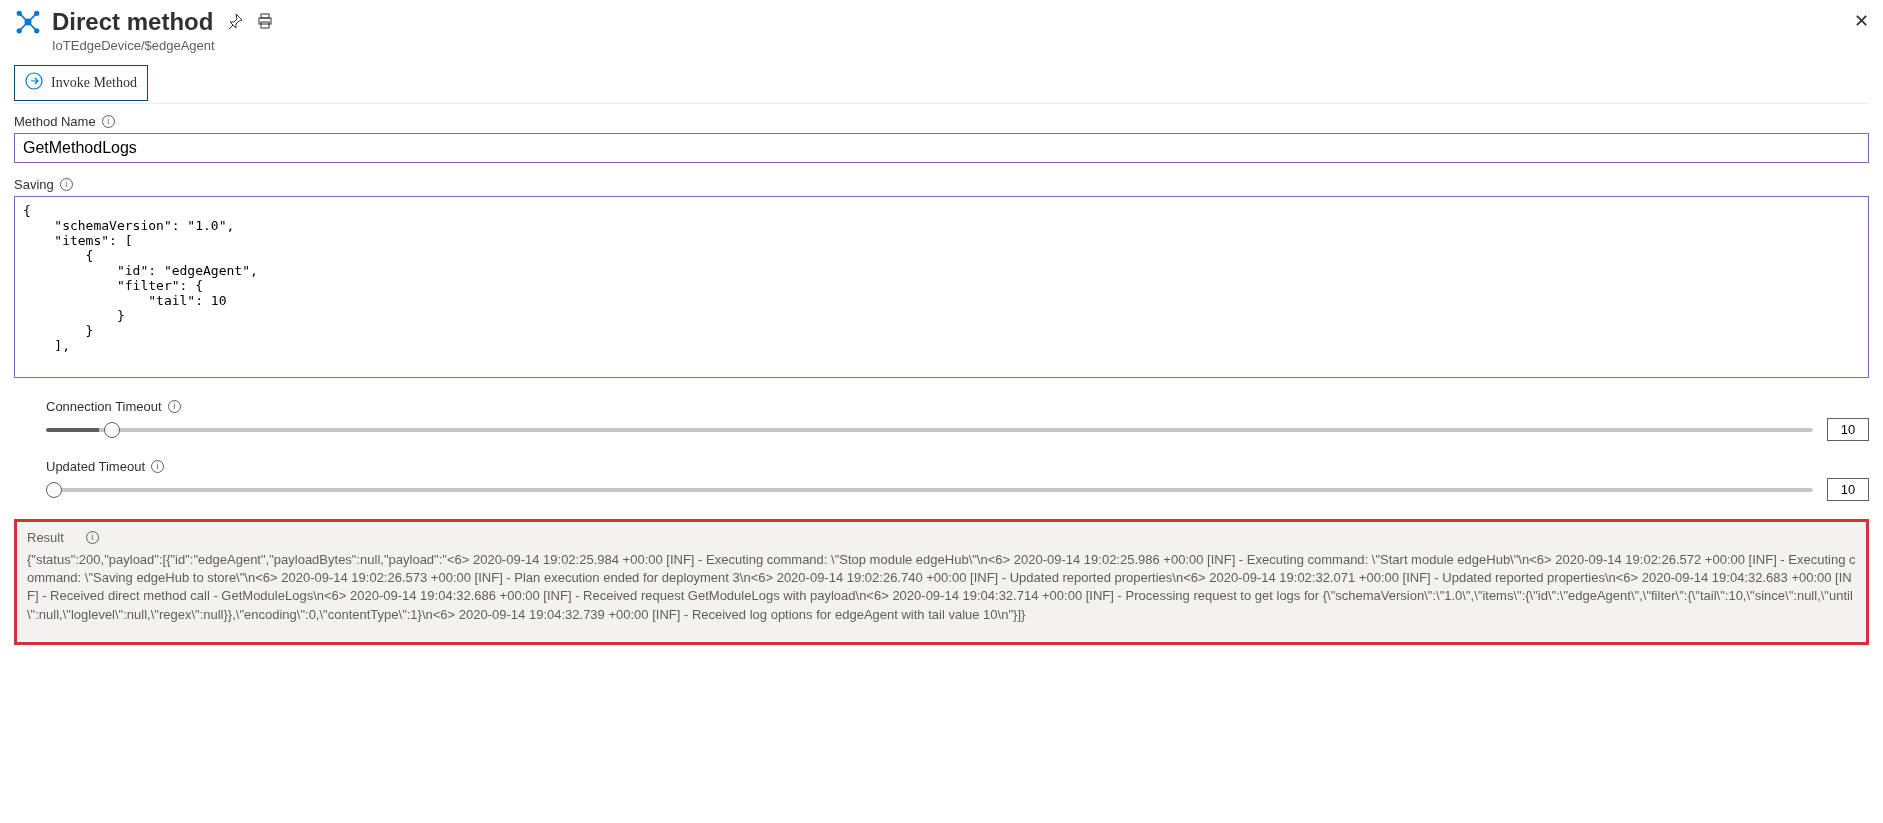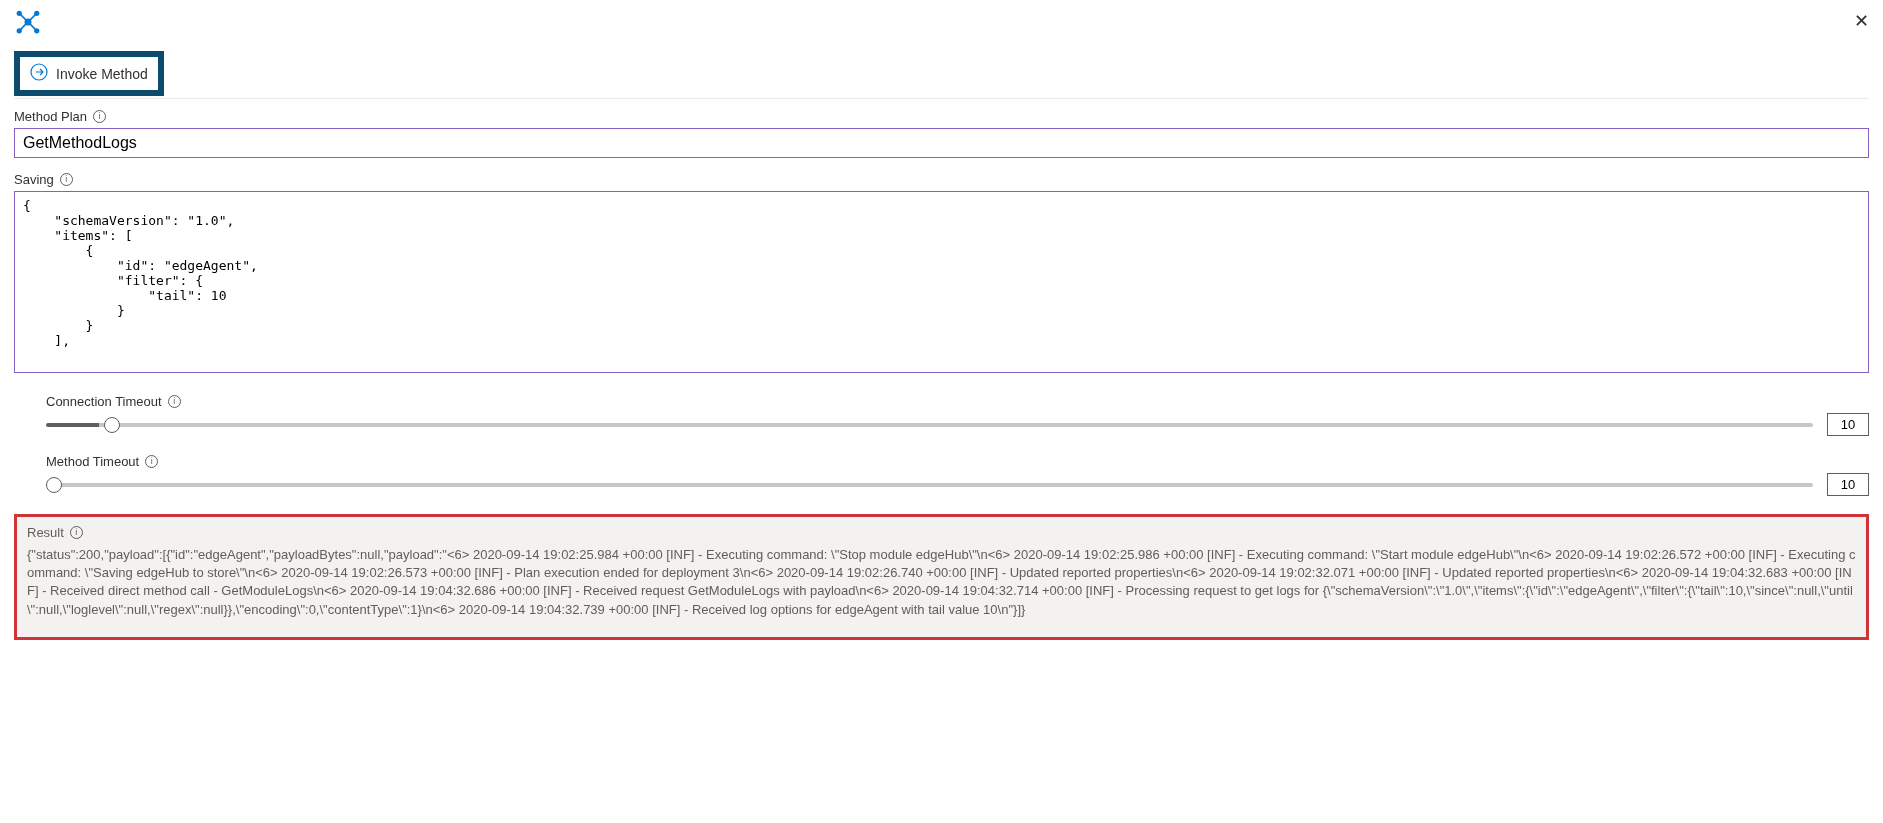--- a/index.html
+++ b/index.html
@@ -29,21 +29,22 @@
   }
   .head-btn { cursor: pointer; color: #323130; }
   .toolbar {
     border-bottom: 1px solid #edebe9;
     padding: 0 0 2px 0;
     margin-bottom: 10px;
   }
   .invoke-btn {
     display: inline-flex; align-items: center; gap: 8px;
     padding: 6px 10px; cursor: pointer;
-    border: 6px solid #0c4a6e; 
+    border: 1px solid #0c4a6e; 
+    font-family: Liberation Serif, serif;
   }
   .invoke-btn .icon-circle {
     color: #0078d4;
   }
   .invoke-btn .lbl { font-size: 14px; }
   .field-label {
     display: flex; align-items: center; gap: 6px;
     font-size: 13px; color: #323130; margin-bottom: 4px;
   }
   .info-icon {
@@ -94,21 +95,21 @@
   .slider-value {
     width: 42px; text-align: center;
     border: 1px solid #605e5c; padding: 3px 0; font-size: 13px;
   }
   .result-box {
     border: 3px solid #d13438;
     background: #f3f2f1;
     padding: 8px 10px 18px 10px;
   }
   .result-label {
-    display: flex; align-items: center; gap: 6px;
+    display: flex; align-items: center; gap: 22px;
     color: #605e5c; font-size: 13px; margin-bottom: 6px;
   }
   .result-content {
     color: #605e5c; font-size: 13px; line-height: 1.4;
     word-break: break-all;
   }
   
   #conn-slider {
     background: linear-gradient(to right, #605e5c 0%, #605e5c 3%, #c8c6c4 3%, #c8c6c4 100%);
   }
@@ -125,39 +126,57 @@
         <g fill="#0078d4">
           <circle cx="6" cy="6" r="3"></circle>
           <circle cx="26" cy="6" r="3"></circle>
           <circle cx="6" cy="26" r="3"></circle>
           <circle cx="26" cy="26" r="3"></circle>
           <circle cx="16" cy="16" r="4"></circle>
           <path d="M6 6 L16 16 L26 6 M6 26 L16 16 L26 26" stroke="#0078d4" stroke-width="2" fill="none"></path>
         </g>
       </svg>
   </span>
+  <div class="title-block">
+    <div class="title-row">
+      <span class="title">Direct method</span>
+      <span class="head-btn">
+        <svg width="16" height="16" viewBox="0 0 16 16">
+            <path d="M9 1l6 6-3 1-3 3 0 4-3-3-5 5 5-5-3-3 4 0 3-3z" fill="none" stroke="#323130" stroke-width="1"></path>
+          </svg>
+      </span>
+      <span class="head-btn">
+        <svg width="16" height="16" viewBox="0 0 16 16">
+            <rect x="4" y="1" width="8" height="4" fill="none" stroke="#323130"></rect>
+            <rect x="2" y="5" width="12" height="6" fill="none" stroke="#323130"></rect>
+            <rect x="4" y="9" width="8" height="6" fill="none" stroke="#323130"></rect>
+          </svg>
+      </span>
+    </div>
+    <span class="breadcrumb">IoTEdgeDevice/$edgeAgent</span>
+  </div>
   <span class="close-btn">✕</span>
 </div>
 
 
 <div class="toolbar">
   <div class="invoke-btn">
     <span class="icon-circle">
       <svg width="18" height="18" viewBox="0 0 18 18">
           <circle cx="9" cy="9" r="8" fill="none" stroke="#0078d4" stroke-width="1.2"></circle>
           <path d="M6 9h6M10 6l3 3-3 3" fill="none" stroke="#0078d4" stroke-width="1.2"></path>
         </svg>
     </span>
     <span class="lbl">Invoke Method</span>
   </div>
 </div>
 
 
 <div class="field-label">
-  <span>Method Plan</span>
+  <span>Method Name</span>
   <span class="info-icon">i</span>
 </div>
 <input class="text-input" type="text" value="GetMethodLogs" style="">
 
 
 <div class="field-label">
   <span>Saving</span>
   <span class="info-icon">i</span>
 </div>
 <textarea class="payload-area" style="">{
@@ -179,21 +198,21 @@
   </div>
   <div class="slider-row">
     <input id="conn-slider" class="slider" type="range" min="0" max="300" value="10" style="">
     <input class="slider-value" type="text" value="10" style="">
   </div>
 </div>
 
 
 <div class="slider-section">
   <div class="field-label">
-    <span>Method Timeout</span>
+    <span>Updated Timeout</span>
     <span class="info-icon">i</span>
   </div>
   <div class="slider-row">
     <input class="slider" type="range" min="0" max="300" value="0" style="">
     <input class="slider-value" type="text" value="10" style="">
   </div>
 </div>
 
 
 <div class="result-box">

